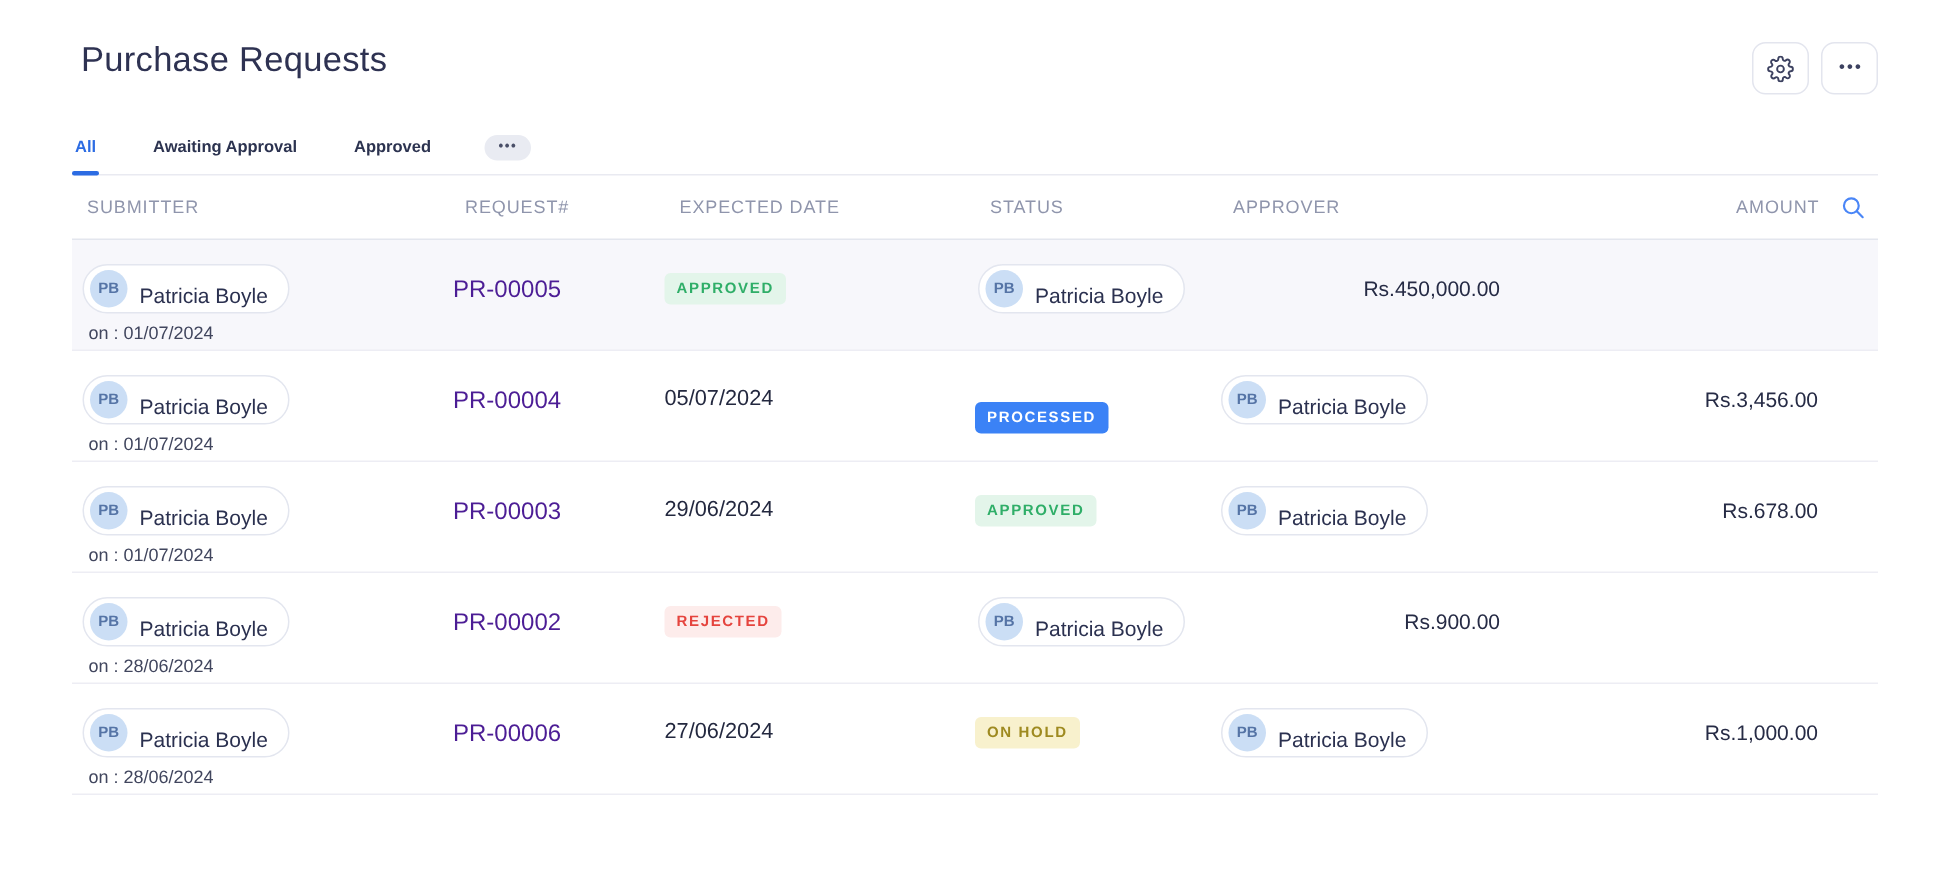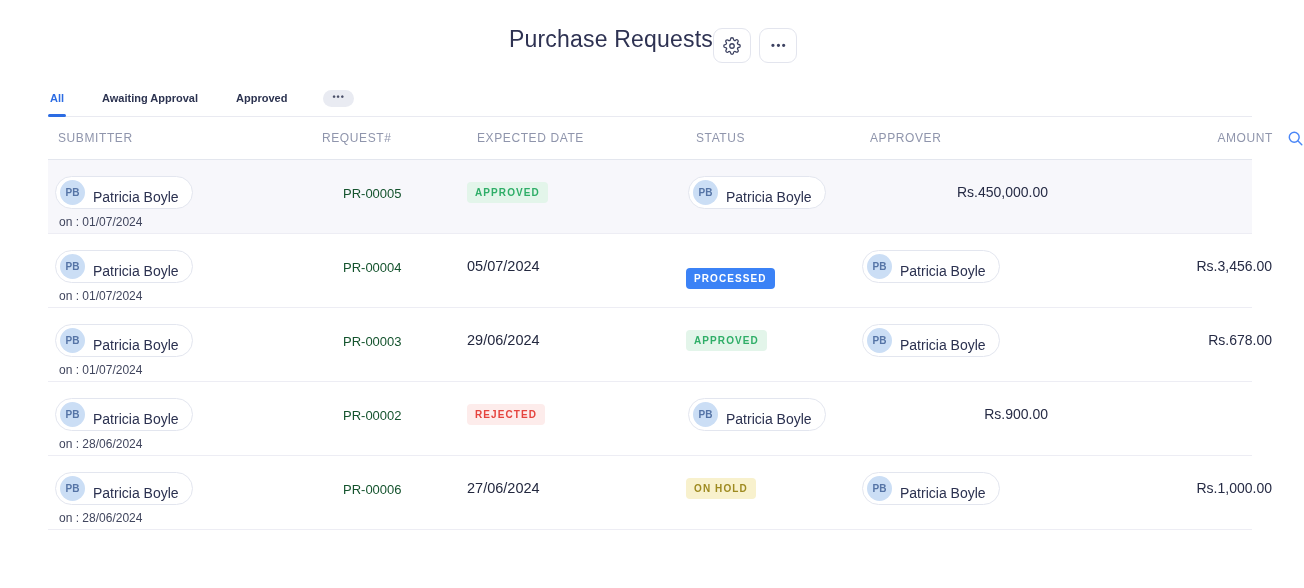--- a/index.html
+++ b/index.html
@@ -1,50 +1,50 @@
 <!DOCTYPE html>
 <html><head>
 <meta charset="utf-8">
 <style>
   * { margin:0; padding:0; box-sizing:border-box; }
   html,body { width:1304px; height:588px; background:#ffffff; overflow:hidden;
     font-family:"Liberation Sans", "DejaVu Sans", sans-serif; }
   .page { position:relative; width:1304px; height:588px; padding:26px 52px 0 48px; }
 
   
-  .header-bar { display:flex; align-items:flex-start; justify-content:center; height:46px; }
+  .header-bar { display:flex; align-items:flex-start; justify-content:space-between; height:46px; }
   .page-title { font-size:23px; font-weight:500; color:#2e3252; margin-left:6px; letter-spacing:0.2px; }
   .header-actions { display:flex; gap:8px; margin-top:2px; }
   .icon-btn { width:38px; height:35px; background:#fff; border:1px solid #e3e5ee; border-radius:9px;
     display:flex; align-items:center; justify-content:center; cursor:pointer; color:#3c4160; }
   .icon-btn svg { display:block; }
   .dots { font-size:11px; font-weight:700; letter-spacing:1.5px; color:#3c4160; line-height:1; padding-left:2px; }
 
   
   .tabs { display:flex; align-items:flex-end; gap:34px; margin-top:16px; border-bottom:1px solid #e9eaf1; }
   .tab { font-size:11px; font-weight:700; color:#2c3350; padding:4px 2px 12px 2px; cursor:pointer; position:relative; }
   .tab.active { color:#2c6ce3; }
   .tab.active::after { content:""; position:absolute; left:0; right:0; bottom:-1px; height:3px;
     background:#2c6ce3; border-radius:2px; }
   .tab-more { background:#e9ebf2; border-radius:10px; padding:3px 9px 5px; margin-bottom:9px;
     font-size:9px; font-weight:700; letter-spacing:1px; color:#4a4f68; line-height:1; cursor:pointer; }
 
   
-  .grid-row { display:grid; grid-template-columns:252px 143px 207px 162px 228px 212px;gap:12px; }
+  .grid-row { display:grid; grid-template-columns:252px 143px 207px 162px 228px 212px; }
   .thead { height:43px; border-bottom:1px solid #e3e6ee; align-items:center; }
   .th { font-size:12px; color:#8f95ac; letter-spacing:0.6px; padding-left:10px; cursor:pointer; }
   .th.amount-col { display:flex; align-items:center; justify-content:flex-end; gap:14px; padding-right:8px; }
   .search-btn { display:flex; cursor:pointer; }
 
   .row { height:74px; border-bottom:1px solid #ededf4; cursor:pointer; }
   .row.highlighted { background:#f7f7fb; }
   .cell { font-size:14px; color:#23283f; }
   .cell.sub { padding:16px 0 0 7px; }
   .cell.req { padding-top:25px; padding-left:2px; }
-  .cell.req a, .req-link { color:#14532d; text-decoration:none; font-size:13px; cursor:pointer;margin-left:29px; }
+  .cell.req a, .req-link { color:#4c1d95; text-decoration:none; font-size:16px; cursor:pointer; }
   .cell.date { padding-top:24px; font-size:14.5px; }
   .cell.status { padding-top:22px; }
   .cell.appr { padding-top:16px; padding-left:2px; }
   .cell.amount { padding-top:24px; padding-right:40px; text-align:right; color:#262b45; }
 
   .chip { display:inline-flex; align-items:flex-end; gap:8px; background:#fff; border:1px solid #e3e6ef;
     border-radius:17px; padding:3px 13px 3px 4px; }
   .avatar { width:25px; height:25px; border-radius:50%; background:#cbdef5; color:#5574a6;
     font-size:10px; font-weight:700; display:flex; align-items:center; justify-content:center; }
   .chip-name { font-size:14px; color:#2b3150; white-space:nowrap; }

